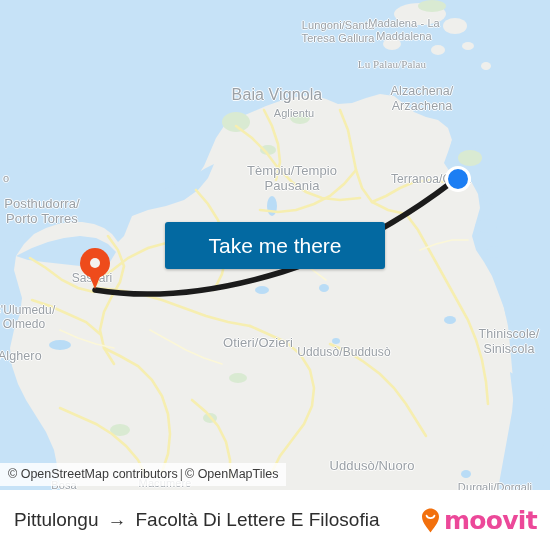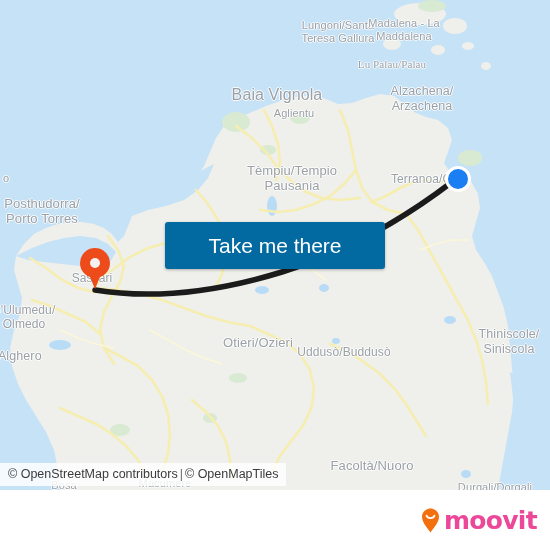--- a/index.html
+++ b/index.html
@@ -239,21 +239,21 @@
     <div class="lbl" style="left:42px;top:211px;font-size:13px;transform:translate(-50%,-50%);">Posthudorra/
 Porto Torres</div>
     <div class="lbl" style="left:92px;top:279px;font-size:12px;transform:translate(-50%,-50%);">Sassari</div>
     <div class="lbl" style="left:24px;top:318px;font-size:12px;transform:translate(-50%,-50%);">S'Ulumedu/
 Olmedo</div>
     <div class="lbl" style="left:258px;top:343px;font-size:13px;transform:translate(-50%,-50%);">Otieri/Ozieri</div>
     <div class="lbl" style="left:509px;top:341px;font-size:12.5px;transform:translate(-50%,-50%);">Thiniscole/
 Siniscola</div>
     <div class="lbl" style="left:344px;top:353px;font-size:12px;transform:translate(-50%,-50%);">Uddusò/Buddusò</div>
     <div class="lbl" style="left:18px;top:356px;font-size:12.5px;transform:translate(-50%,-50%);">/Alghero</div>
-    <div class="lbl" style="left:372px;top:466px;font-size:13px;transform:translate(-50%,-50%);">Facoltà/Nuoro</div>
+    <div class="lbl" style="left:372px;top:466px;font-size:13px;transform:translate(-50%,-50%);">Uddusò/Nuoro</div>
     <div class="lbl" style="left:64px;top:485px;font-size:11px;transform:translate(-50%,-50%);">Bosa</div>
     <div class="lbl" style="left:165px;top:483px;font-size:11px;transform:translate(-50%,-50%);">Macumere</div>
     <div class="lbl" style="left:495px;top:487px;font-size:11px;transform:translate(-50%,-50%);">Durgali/Dorgali</div>
 
     <svg class="route" viewBox="0 0 550 490">
       <path d="M95,290 C150,299 210,294 282,272 C350,251 410,214 452,182" fill="none" stroke="#1b1b1b" stroke-width="5.5" stroke-linecap="round"></path>
     </svg>
 
     <div class="pin-dest" style="left:80px;top:248px;">
       <div class="tail"></div>
@@ -264,20 +264,25 @@
     <div class="dot-origin" style="left:445px;top:166px;"></div>
 
     <button class="cta">Take me there</button>
 
     <div class="attrib">
       <a href="#">© OpenStreetMap contributors</a><span class="sep">|</span><a href="#">© OpenMapTiles</a>
     </div>
   </div>
 
   <div class="bottombar">
+    <div class="trip">
+      <span>Pittulongu</span>
+      <span class="arrow">→</span>
+      <span>Facoltà Di Lettere E Filosofia</span>
+    </div>
 
     <div class="brand">
       <svg width="24" height="26" viewBox="0 0 24 26">
         <path d="M11.5,1 C16.2,1 20,4.7 20,9.3 C20,15.2 13.6,21.6 11.9,24.4
                  C11.7,24.8 11.3,24.8 11.1,24.4 C9.4,21.6 3,15.2 3,9.3 C3,4.7 6.8,1 11.5,1 Z" fill="#f2700d"></path>
         <path d="M7.6,8.2 C8.6,11.4 14.4,11.4 15.4,8.2" fill="none" stroke="#ffffff" stroke-width="1.9" stroke-linecap="round"></path>
       </svg>
       <span class="wordmark">moovit</span>
     </div>
   </div>

